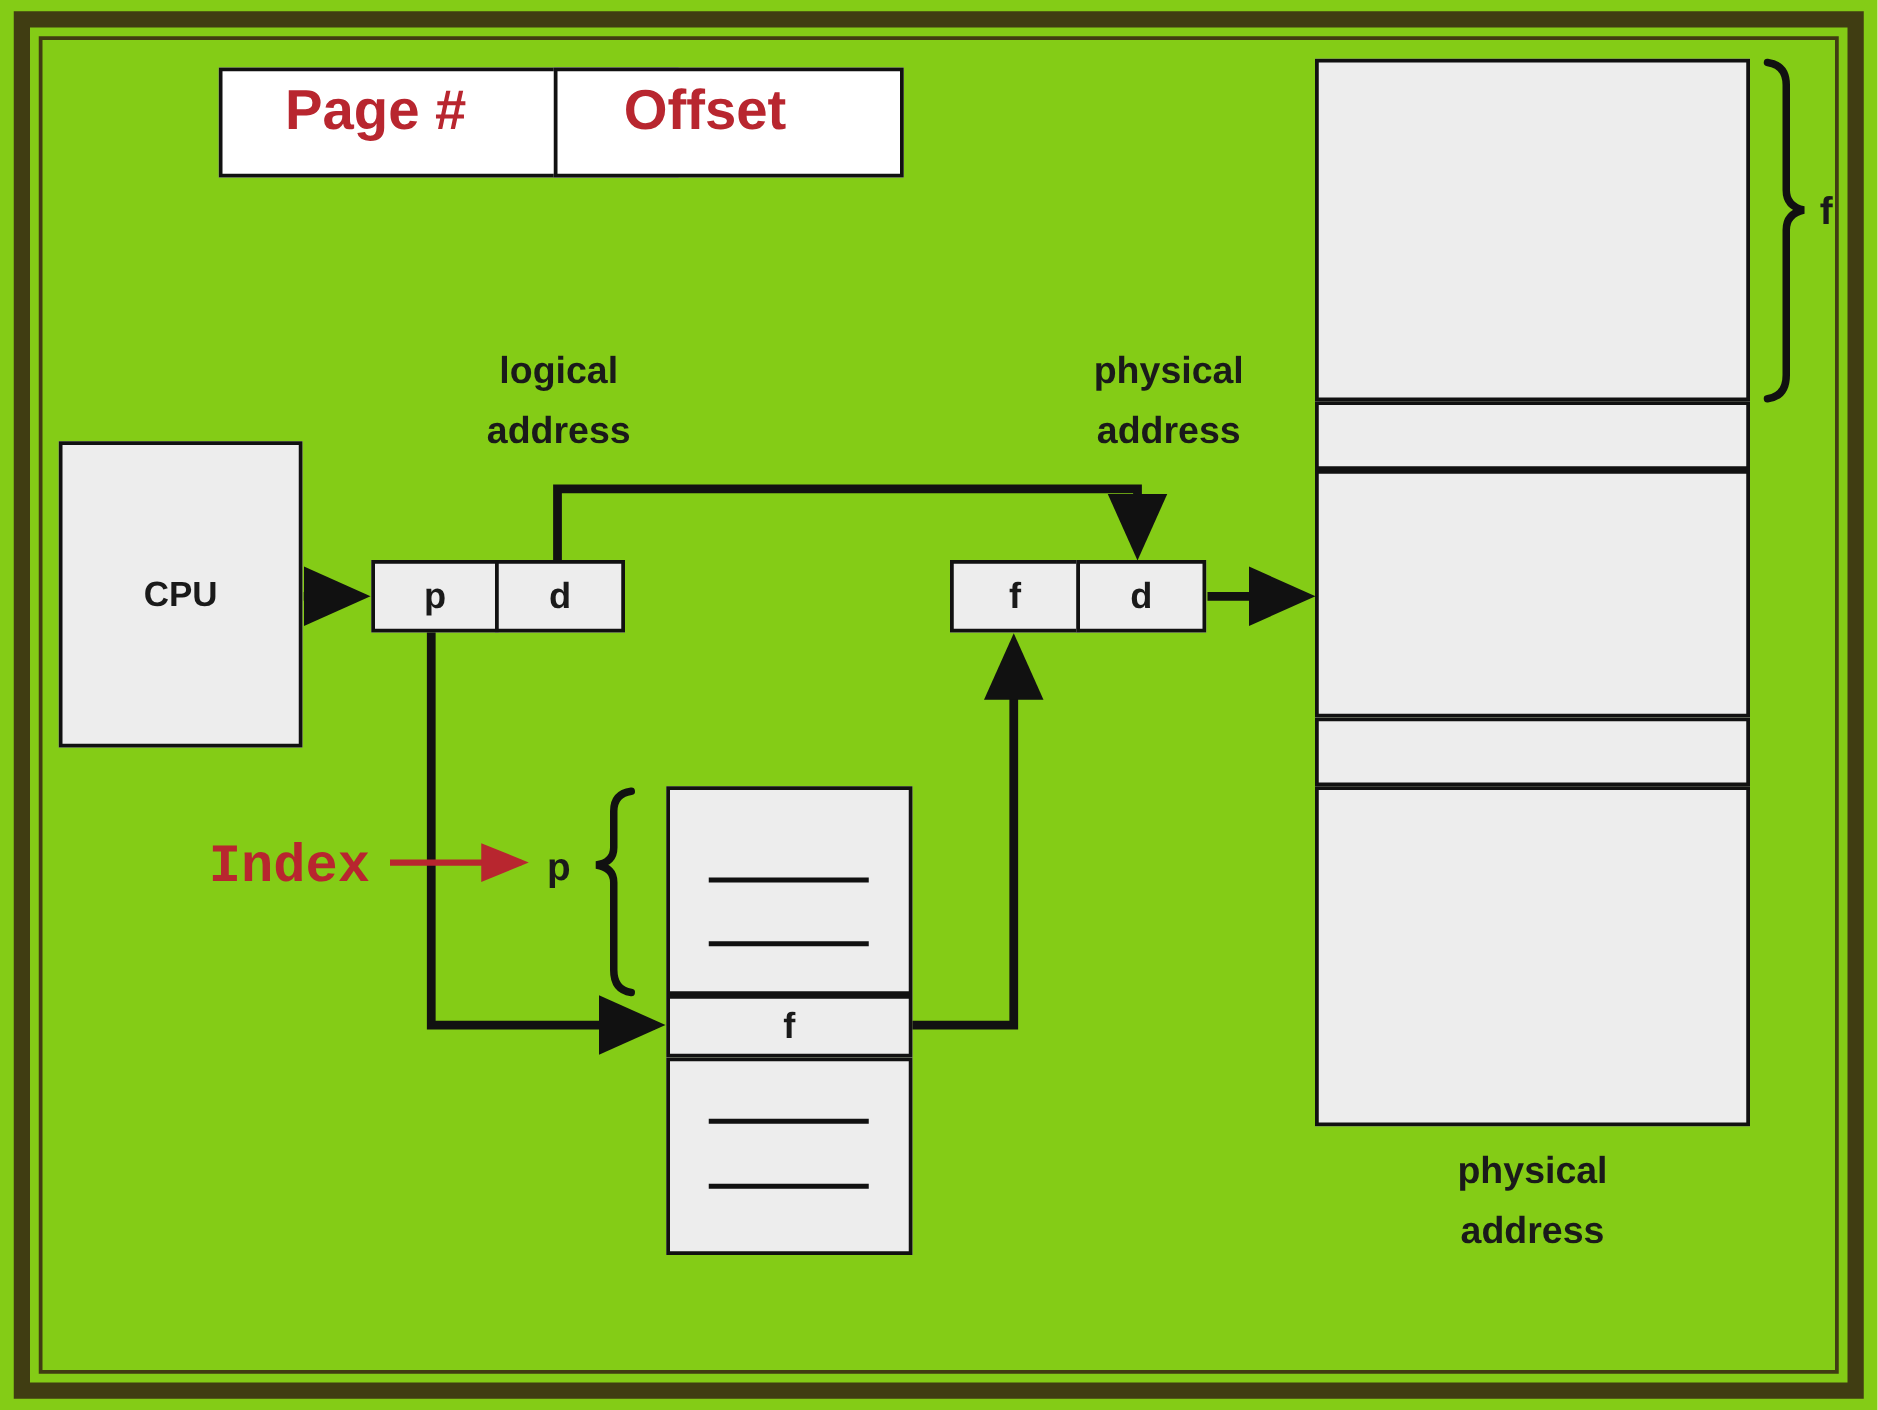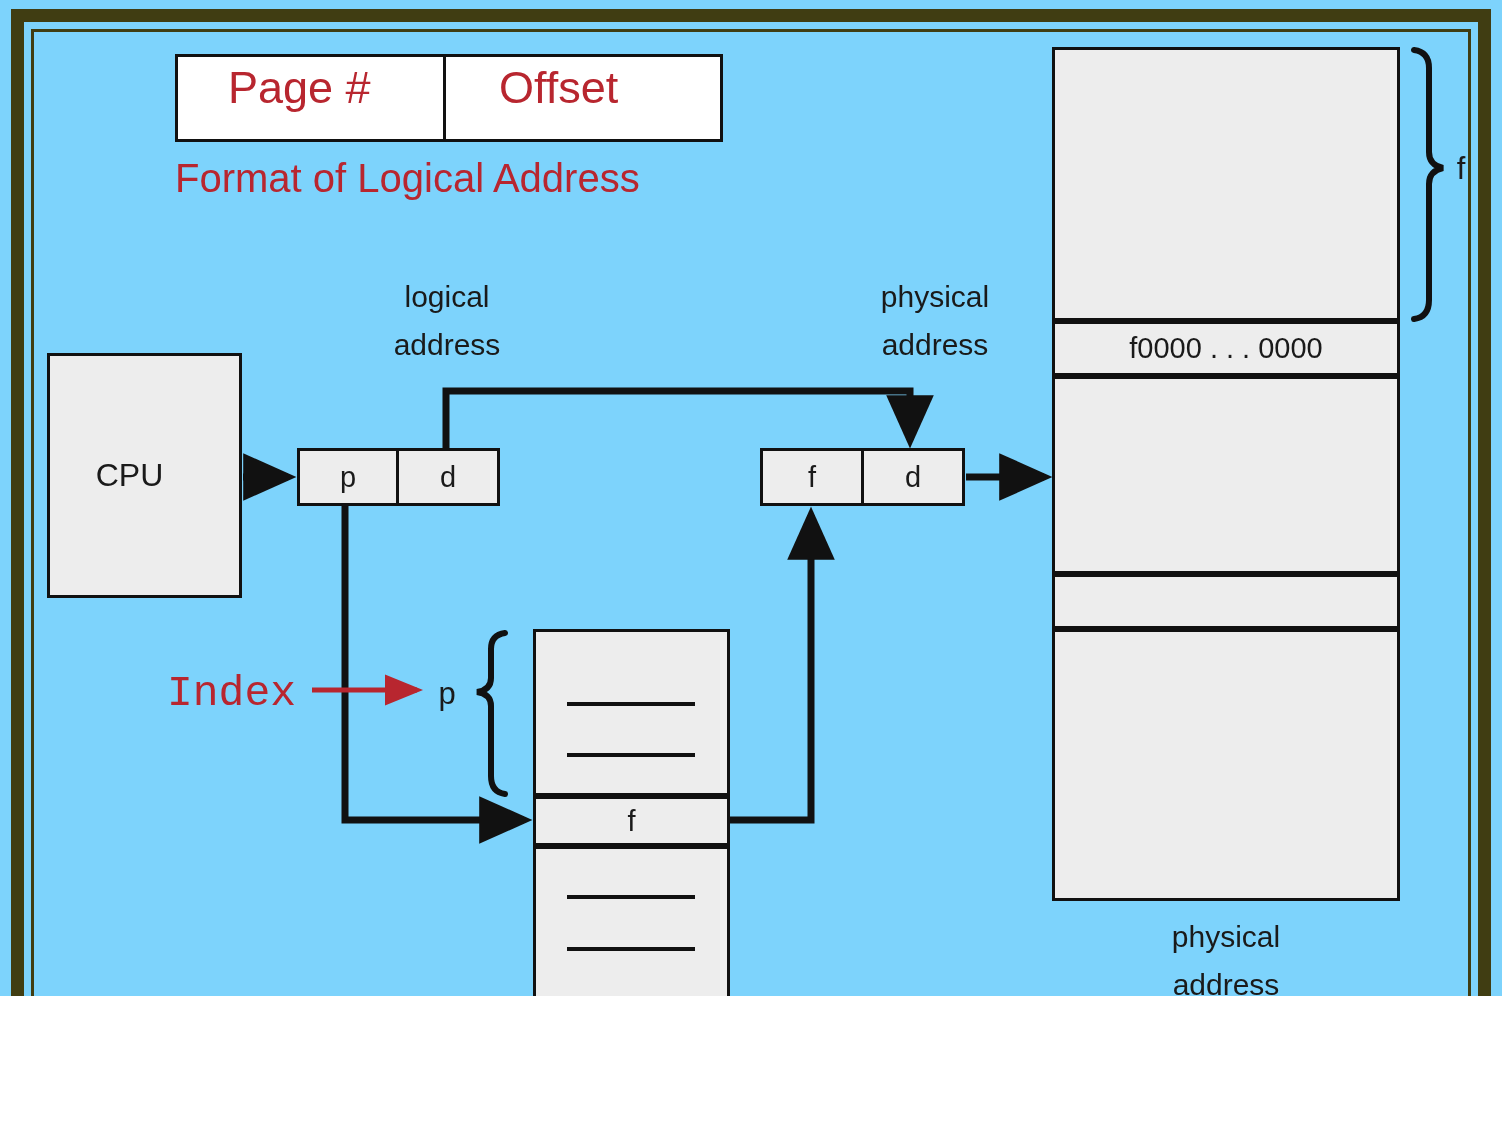--- a/index.html
+++ b/index.html
@@ -3,24 +3,25 @@
 <meta charset="utf-8">
 <style>
   html, body {
     margin: 0;
     padding: 0;
     background: #ffffff;
   }
   #slide {
     position: relative;
     width: 1502px;
-    height: 996px;
-    background: #7dd3fc;
+    height: 1128px;
+    background: #84cc16;
     overflow: hidden;
     font-family: "Liberation Sans", sans-serif;
+    font-weight: bold;
   }
 
   
   .frame-outer {
     position: absolute;
     left: 11px; top: 9px;
     width: 1480px; height: 1110px;
     border: 13px solid #403d12;
     box-sizing: border-box;
   }
@@ -102,24 +103,23 @@
 
   <div class="frame-outer"></div>
   <div class="frame-inner"></div>
 
   <div class="box-white" style="left:175px; top:54px; width:368px; height:88px;"></div>
   <div class="box-white" style="left:443px; top:54px; width:280px; height:88px;"></div>
 
   <div class="title-red hdr-red" style="left:228px; top:62px;">Page #</div>
   <div class="title-red hdr-red" style="left:499px; top:62px;">Offset</div>
 
-  <div class="title-red cap-red" style="left:175px; top:156px;">Format of Logical Address</div>
 
   <div class="box" style="left:47px; top:353px; width:195px; height:245px;"></div>
-  <div class="cell-label" style="left:32px; top:353px; width:195px; height:245px; font-size:32px;">CPU</div>
+  <div class="cell-label" style="left:47px; top:353px; width:195px; height:245px; font-size:28px;">CPU</div>
 
   <div class="plain-label" style="left:338px; top:280px; width:218px;">logical</div>
   <div class="plain-label" style="left:338px; top:328px; width:218px;">address</div>
 
   <div class="box" style="left:297px; top:448px; width:102px; height:58px;"></div>
   <div class="box" style="left:396px; top:448px; width:104px; height:58px;"></div>
   <div class="cell-label" style="left:297px; top:448px; width:102px; height:58px;">p</div>
   <div class="cell-label" style="left:396px; top:448px; width:104px; height:58px;">d</div>
 
   <div class="plain-label" style="left:826px; top:280px; width:218px;">physical</div>
@@ -145,21 +145,20 @@
   <div class="cell-label" style="left:430px; top:672px; width:34px; height:44px; font-size:31px;">p</div>
 
   <div class="index-red" style="left:167px; top:669px;">Index</div>
 
   <div class="box" style="left:1052px; top:47px; width:348px; height:274px;"></div>
   <div class="box" style="left:1052px; top:321px; width:348px; height:55px;"></div>
   <div class="box" style="left:1052px; top:376px; width:348px; height:198px;"></div>
   <div class="box" style="left:1052px; top:574px; width:348px; height:55px;"></div>
   <div class="box" style="left:1052px; top:629px; width:348px; height:272px;"></div>
 
-  <div class="cell-label" style="left:1052px; top:321px; width:348px; height:55px;">f0000 . . . 0000</div>
 
   <div class="cell-label" style="left:1444px; top:147px; width:34px; height:44px; font-size:31px;">f</div>
 
   <div class="plain-label" style="left:1098px; top:920px; width:256px;">physical</div>
   <div class="plain-label" style="left:1098px; top:968px; width:256px;">address</div>
 
   <svg class="overlay" viewBox="0 0 1502 1128">
     <defs>
       <marker id="arrowBlack" markerWidth="8" markerHeight="8" refX="6.4" refY="4" orient="auto" markerUnits="strokeWidth">
         <path d="M0,0.6 L7.6,4 L0,7.4 z" fill="#111111"></path>

